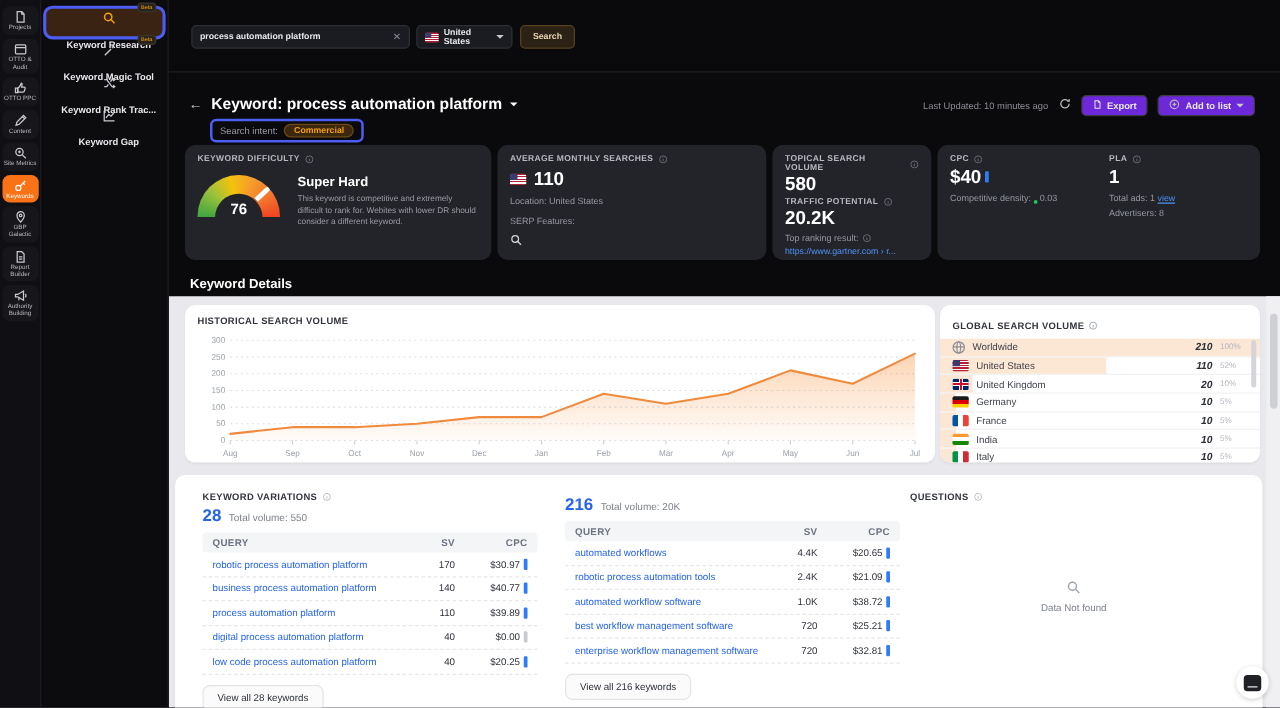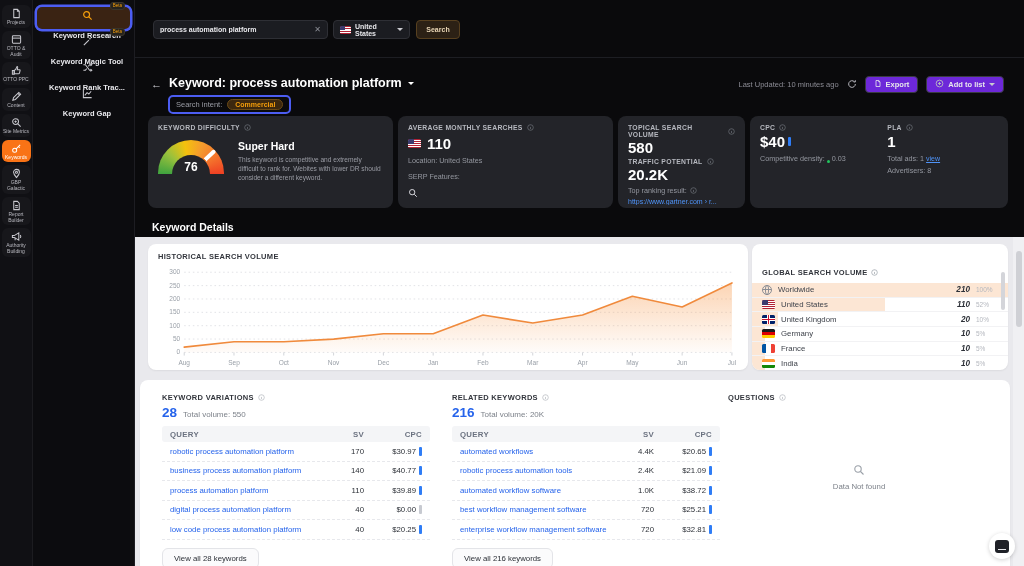--- a/index.html
+++ b/index.html
@@ -84,21 +84,21 @@
 
   .details-title { position:absolute; left:17px; top:221px; color:#fff; font-size:10.5px; font-weight:bold; }
 
   
   .light { position:absolute; left:0; right:0; top:237px; bottom:0; background:#e9e9ed; }
   .wcard { position:absolute; background:#fff; border-radius:8px; box-shadow:0 1px 2px rgba(0,0,0,.06); }
   .chart-card { left:13px; top:7px; width:600px; height:126px; padding:8px 8px 2px 10px; }
   .w-title { font-size:7.5px; font-weight:bold; letter-spacing:.3px; color:#32353c; display:flex; align-items:center; gap:4px; }
   .hsv-plot { position:absolute; left:6px; right:6px; top:22px; bottom:3px; }
 
-  .global-card { left:617px; top:7px; width:256px; height:126px; overflow:hidden; padding-top:24px; }
+  .global-card { left:617px; top:7px; width:256px; height:126px; overflow:hidden; padding-top:12px; }
   .global-card .w-title { padding:0 10px 6px 10px; }
   .gsv-row { position:relative; height:14.7px; display:flex; align-items:center; gap:6px; padding:0 10px; border-bottom:1px solid #f2f2f4; cursor:pointer; }
   .gsv-bar { position:absolute; left:0; top:0; bottom:0; background:#fce6d4; }
   .gsv-name { position:relative; flex:1; font-size:7.8px; color:#3f434b; }
   .gsv-val { position:relative; font-size:8.2px; font-weight:bold; color:#2d3138; width:28px; text-align:right;font-style:italic; }
   .gsv-pct { position:relative; font-size:6.5px; color:#b4b7be; width:22px; text-align:left; }
   .gsv-flag { position:relative; }
   .gsv-scroll { position:absolute; right:3px; top:28px; width:4px; height:38px; border-radius:2px; background:#d4d5da; }
 
   .bottom-panel { left:5px; top:143px; width:870px; height:187px; border-radius:8px 8px 0 0; }
@@ -580,27 +580,20 @@
               <span class="cell-sv">40</span>
               <span class="cell-cpc">
                 <span>$20.25</span>
                 <i class="cpc-bar-ico" style="background: rgb(47, 125, 246);"></i>
               </span>
             </div>
           <span class="view-all">View all 28 keywords</span>
         </div>
 
         <div class="col col-rel">
-          <div class="sec-title">
-              <span>RELATED KEYWORDS</span>
-            <svg class="info" viewBox="0 0 10 10" fill="none" stroke="#b4b7be" stroke-width="1">
-                <circle cx="5" cy="5" r="4"></circle>
-                <path d="M5 4.2v3M5 2.6v.2"></path>
-              </svg>
-            </div>
           <div class="count-row">
               <span class="count">216</span>
               <span class="total">Total volume: 20K</span>
             </div>
           <div class="t-head">
             <span class="cell-q" style="color:#6b7280">QUERY</span>
             <span class="cell-sv" style="color:#6b7280">SV</span>
             <span class="cell-cpc" style="color:#6b7280">CPC</span>
           </div>
           <div class="t-row">

